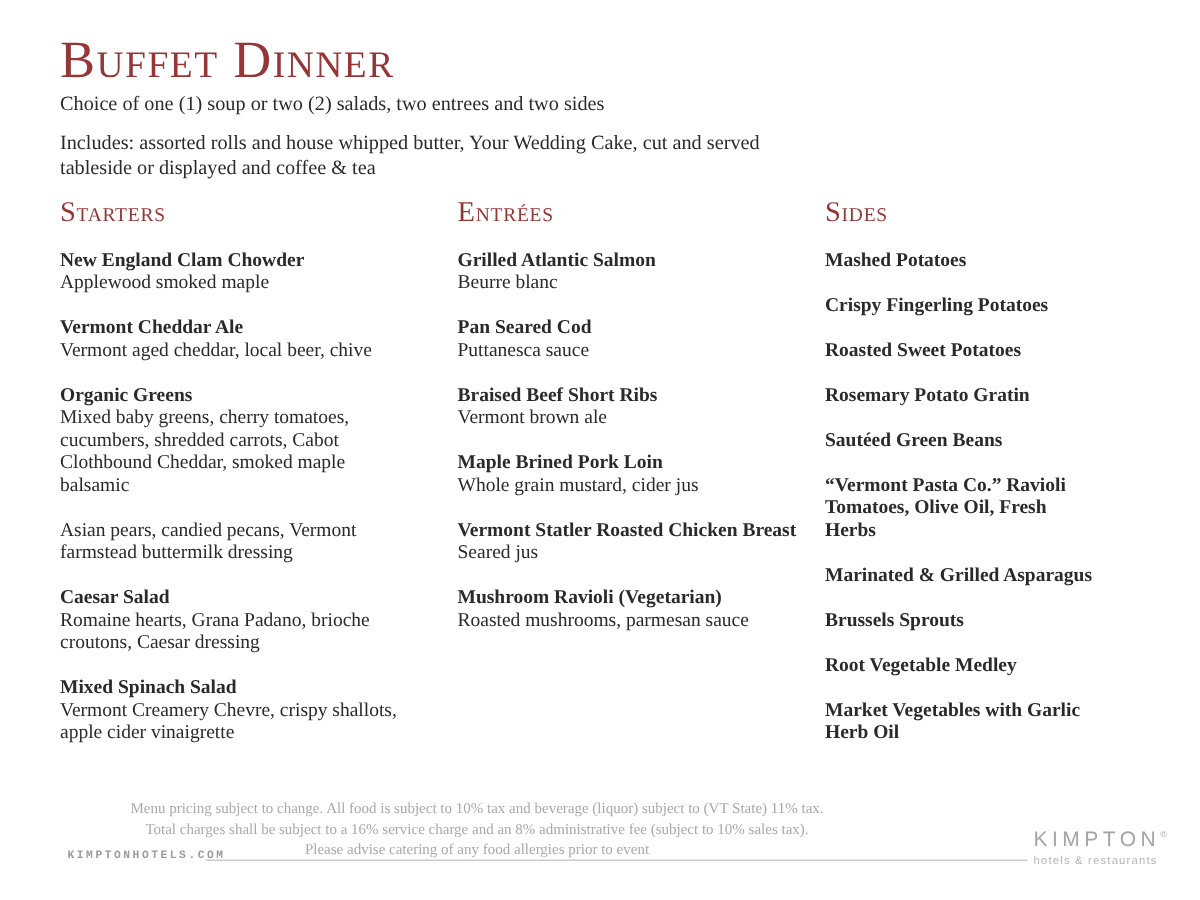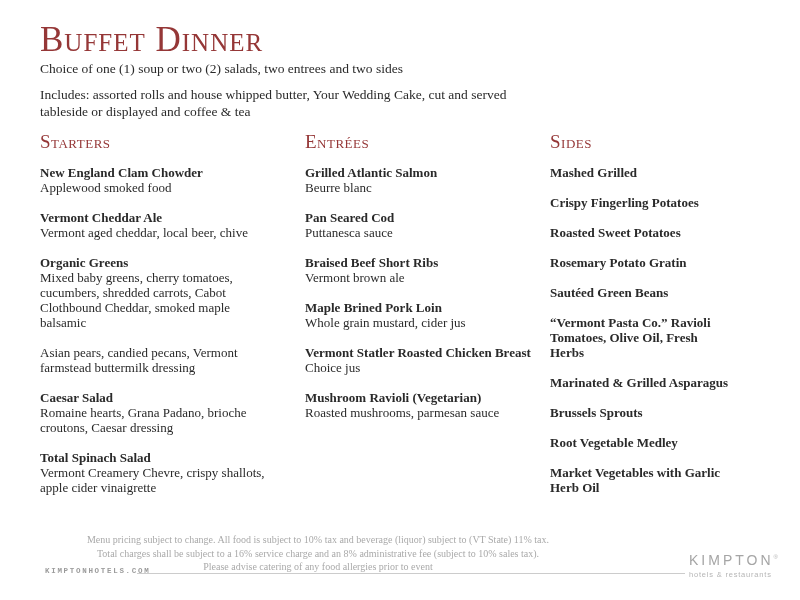--- a/index.html
+++ b/index.html
@@ -94,21 +94,21 @@
   <h1 class="page-title">Buffet Dinner</h1>
   <p class="subtitle">Choice of one (1) soup or two (2) salads, two entrees and two sides</p>
   <p class="includes">Includes: assorted rolls and house whipped butter, Your Wedding Cake, cut and served
 tableside or displayed and coffee &amp; tea</p>
 
   <div class="menu-column col-0">
     <h2 class="column-heading">Starters</h2>
     <div class="items">
         <div class="menu-item">
           <div class="item-name">New England Clam Chowder</div>
-          <div class="item-desc">Applewood smoked food</div>
+          <div class="item-desc">Applewood smoked maple</div>
         </div>
         <div class="menu-item">
           <div class="item-name">Vermont Cheddar Ale</div>
           <div class="item-desc">Vermont aged cheddar, local beer, chive</div>
         </div>
         <div class="menu-item">
           <div class="item-name">Organic Greens</div>
           <div class="item-desc">Mixed baby greens, cherry tomatoes,
 cucumbers, shredded carrots, Cabot
 Clothbound Cheddar, smoked maple
@@ -117,21 +117,21 @@
         <div class="menu-item">
           <div class="item-desc">Asian pears, candied pecans, Vermont
 farmstead buttermilk dressing</div>
         </div>
         <div class="menu-item">
           <div class="item-name">Caesar Salad</div>
           <div class="item-desc">Romaine hearts, Grana Padano, brioche
 croutons, Caesar dressing</div>
         </div>
         <div class="menu-item">
-          <div class="item-name">Total Spinach Salad</div>
+          <div class="item-name">Mixed Spinach Salad</div>
           <div class="item-desc">Vermont Creamery Chevre, crispy shallots,
 apple cider vinaigrette</div>
         </div>
       </div>
   </div>
 
   <div class="menu-column col-1">
     <h2 class="column-heading">Entrées</h2>
     <div class="items">
         <div class="menu-item">
@@ -145,34 +145,34 @@
         <div class="menu-item">
           <div class="item-name">Braised Beef Short Ribs</div>
           <div class="item-desc">Vermont brown ale</div>
         </div>
         <div class="menu-item">
           <div class="item-name">Maple Brined Pork Loin</div>
           <div class="item-desc">Whole grain mustard, cider jus</div>
         </div>
         <div class="menu-item">
           <div class="item-name">Vermont Statler Roasted Chicken Breast</div>
-          <div class="item-desc">Choice jus</div>
+          <div class="item-desc">Seared jus</div>
         </div>
         <div class="menu-item">
           <div class="item-name">Mushroom Ravioli (Vegetarian)</div>
           <div class="item-desc">Roasted mushrooms, parmesan sauce</div>
         </div>
       </div>
   </div>
 
   <div class="menu-column col-2">
     <h2 class="column-heading">Sides</h2>
     <div class="items">
         <div class="menu-item">
-          <div class="item-name">Mashed Grilled</div>
+          <div class="item-name">Mashed Potatoes</div>
         </div>
         <div class="menu-item">
           <div class="item-name">Crispy Fingerling Potatoes</div>
         </div>
         <div class="menu-item">
           <div class="item-name">Roasted Sweet Potatoes</div>
         </div>
         <div class="menu-item">
           <div class="item-name">Rosemary Potato Gratin</div>
         </div>

